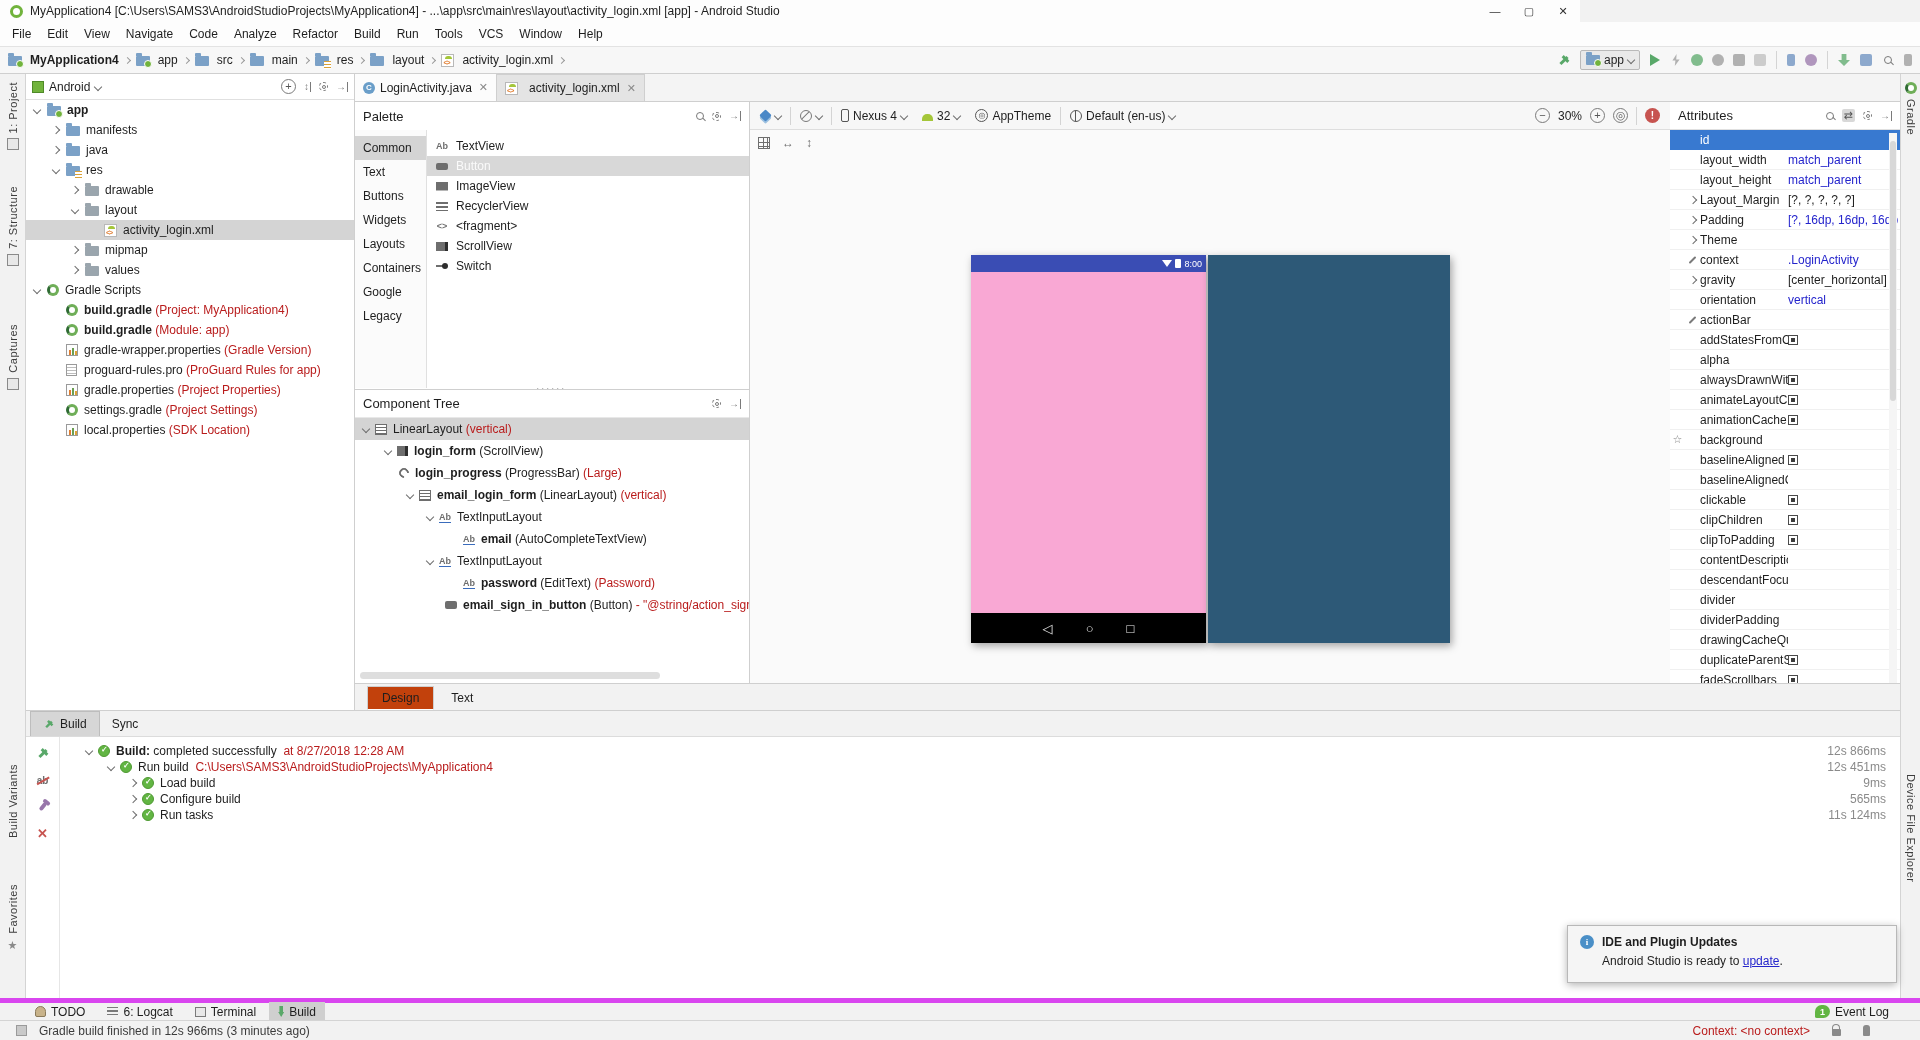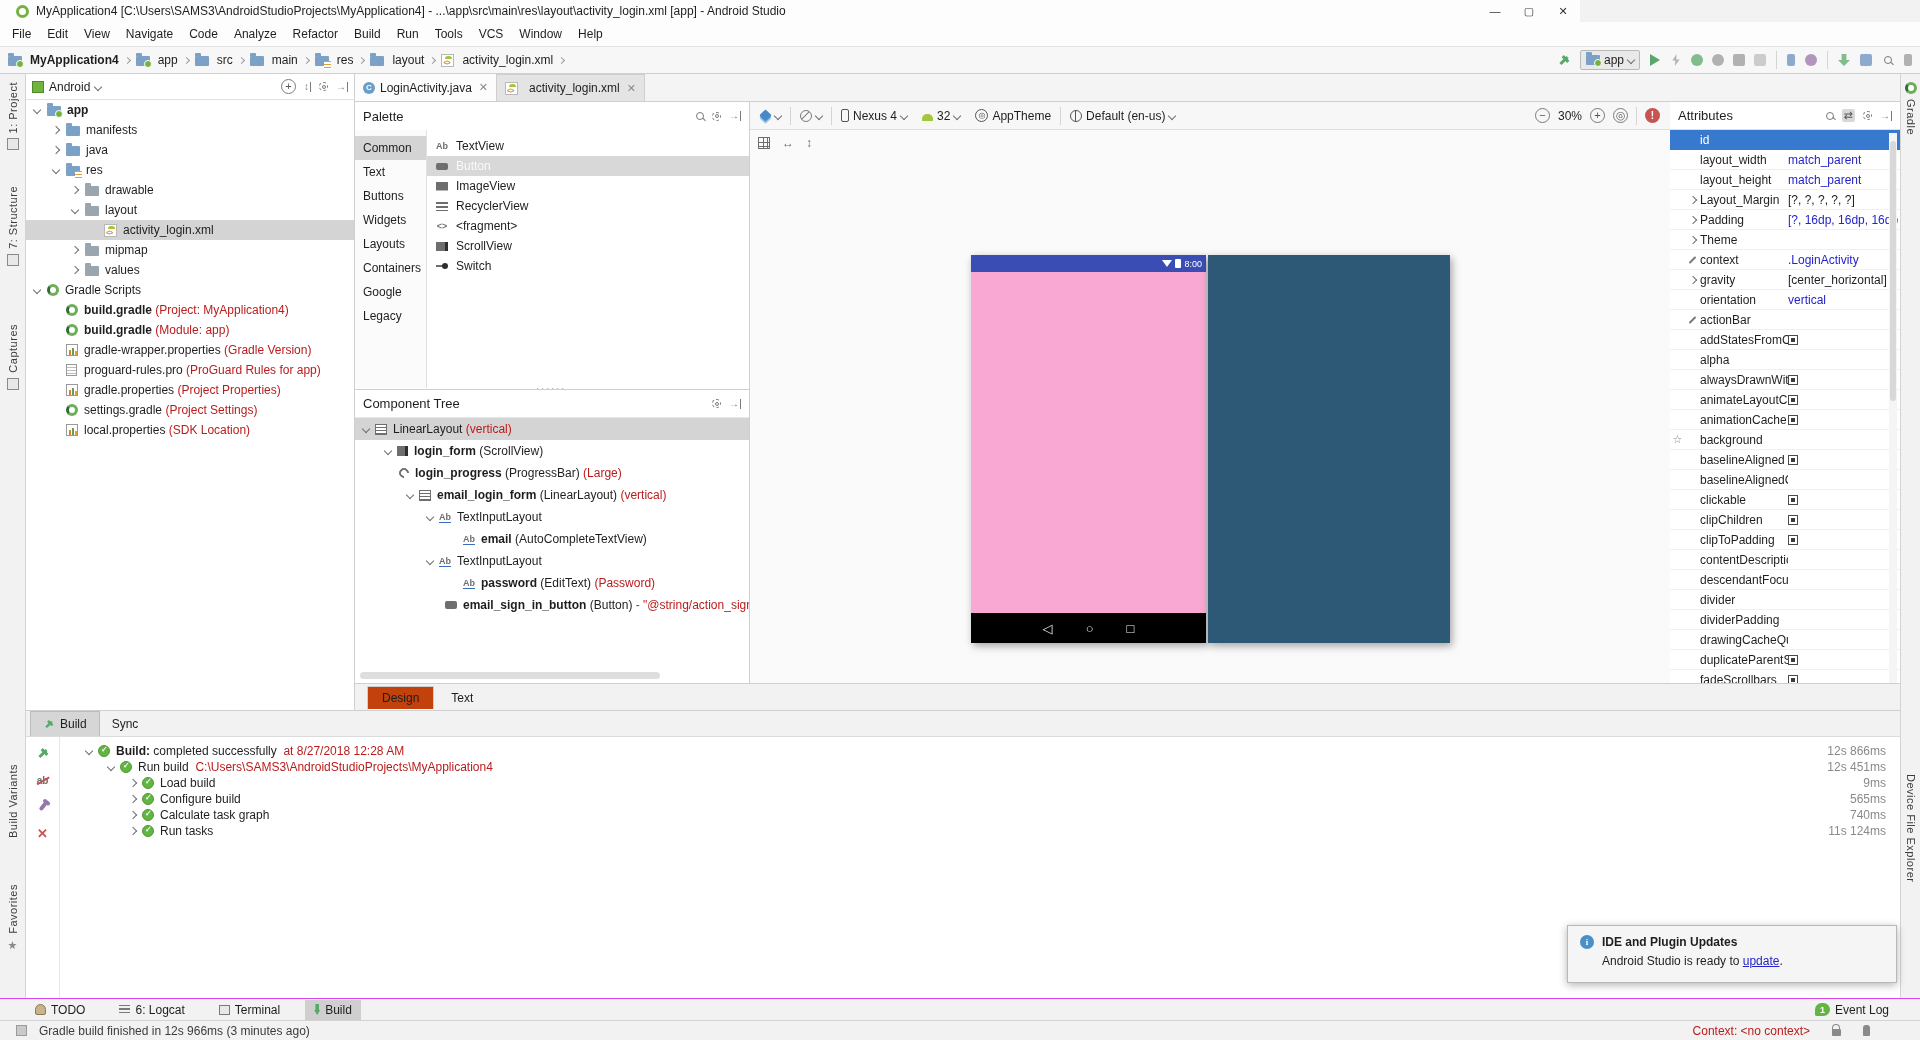--- a/index.html
+++ b/index.html
@@ -53,21 +53,21 @@
   .hammer::after{content:"";position:absolute;left:6px;top:1px;width:3px;height:8px;background:#59a869;transform:rotate(-45deg)}
   .tool-ic{display:inline-block;width:12px;height:12px;border-radius:2px;background:#9a9a9a;opacity:.75}
   .tool-ic.green{background:#59a869}
   .tool-ic.purple{background:#9876aa}
   .tool-ic.blue{background:#6a8fbf}
   .mini-ic{display:inline-block;width:12px;height:12px;border:1px solid #8a8a8a;background:#e8e8e8}
   .vtext{writing-mode:vertical-rl;transform:rotate(180deg);color:#3c3c3c;font-size:11px;letter-spacing:.5px}
   .vtext2{writing-mode:vertical-rl;color:#3c3c3c;font-size:11px;letter-spacing:.5px}
 
   
-  #titlebar{left:0;top:0;width:1580px;height:22px;background:#fdfdfd;display:flex;align-items:center;padding-left:16px}
+  #titlebar{left:0;top:0;width:1580px;height:22px;background:#fdfdfd;display:flex;align-items:center;padding-left:10px}
   .as-logo{width:13px;height:13px;border-radius:50%;border:3px solid #71b33c;background:#fff;margin-right:7px;flex:none}
   #titlebar .t{font-size:12px;color:#1e1e1e}
   .winbtn{width:34px;height:22px;display:flex;align-items:center;justify-content:center;color:#333;font-size:11px}
   #menubar{left:0;top:22px;width:1920px;height:24px;background:#fdfdfd;display:flex;align-items:center;padding-left:4px}
   #menubar span{padding:4px 8px}
   #toolbar{left:0;top:46px;width:1920px;height:28px;background:#f7f7f7;border-top:1px solid #e3e3e3;border-bottom:1px solid #cfcfcf;display:flex;align-items:center;padding:0 8px}
   .crumb{display:flex;align-items:center}
   .crumb .lbl{margin-left:2px}
   .runbox{display:flex;align-items:center;border:1px solid #b9b9b9;background:#e9e9e9;border-radius:2px;height:20px;padding:0 5px;gap:4px}
 
@@ -172,21 +172,21 @@
   .brow{height:16px;display:flex;align-items:center;white-space:nowrap}
   .brow .chev{margin-right:6px}
   .brow .dur{position:absolute;right:14px;color:#8a8a8a}
   .abx{position:relative;font-size:10px;color:#6e6e6e;font-weight:bold}
   .abx::after{content:"";position:absolute;left:-1px;top:5px;width:14px;height:1.5px;background:#c75450;transform:rotate(-30deg)}
   .pin-ic{display:inline-block;width:4px;height:9px;background:#9876aa;border-radius:2px;transform:rotate(40deg);position:relative}
   .pin-ic::after{content:"";position:absolute;left:-2px;top:-3px;width:8px;height:4px;background:#9876aa;border-radius:2px}
   .x-ic{color:#c75450;font-weight:bold;font-size:13px;line-height:1}
 
   
-  #toolbarbottom{left:0;top:998px;width:1920px;height:22px;background:#f2f2f2;border-top:1px solid #d946ef;display:flex;align-items:center;padding-left:26px;gap:16px}
+  #toolbarbottom{left:0;top:998px;width:1920px;height:22px;background:#f2f2f2;border-top:5px solid #d946ef;display:flex;align-items:center;padding-left:26px;gap:4px}
   .bwin{display:flex;align-items:center;gap:5px;padding:2px 9px;height:20px}
   .bwin.active{background:#cfcfcf}
   .todo-ic{display:inline-block;width:11px;height:11px;border-radius:50% 50% 2px 2px;background:#c8b38a;border:1px solid #8a7a5a}
   .logcat-ic{display:inline-block;width:11px;height:9px;background:repeating-linear-gradient(#7a7a7a 0 1.5px,transparent 1.5px 3.5px)}
   .term-ic{display:inline-block;width:11px;height:10px;border:1px solid #7a7a7a;background:#e8e8e8}
   .buildtw-ic{display:inline-block;width:6px;height:11px;background:#59a869;clip-path:polygon(20% 0,80% 0,80% 55%,100% 55%,50% 100%,0 55%,20% 55%)}
   .balloon{display:inline-flex;align-items:center;justify-content:center;min-width:15px;height:13px;background:#62b543;color:#fff;border-radius:7px 7px 7px 2px;font-size:9px;font-weight:bold;padding:0 3px}
   #statusbar{left:0;top:1020px;width:1920px;height:20px;background:#f2f2f2;border-top:1px solid #d4d4d4;display:flex;align-items:center;padding:0 10px;color:#3c3c3c}
   .sq-ic{display:inline-block;width:11px;height:11px;background:#c9c9c9;border:1px solid #9a9a9a;margin:0 12px 0 18px}
   .lock-ic{position:relative;display:inline-block;width:9px;height:7px;background:#8a8a8a;border-radius:1px;margin-top:4px}
@@ -799,26 +799,20 @@
       </div>
     <div class="brow" style="padding-left:70px">
         <span class="chev r"></span>
         <span class="ok-ic"></span>
         <span>Configure build</span>
         <span class="dur">565ms</span>
       </div>
     <div class="brow" style="padding-left:70px">
         <span class="chev r"></span>
         <span class="ok-ic"></span>
-        <span>Calculate task graph</span>
-        <span class="dur">740ms</span>
-      </div>
-    <div class="brow" style="padding-left:70px">
-        <span class="chev r"></span>
-        <span class="ok-ic"></span>
         <span>Run tasks</span>
         <span class="dur">11s 124ms</span>
       </div>
   </div>
 </div>
 
 <div id="toolbarbottom" class="abs">
   <span class="bwin">
       <span class="todo-ic"></span>
       <span>TODO</span>

